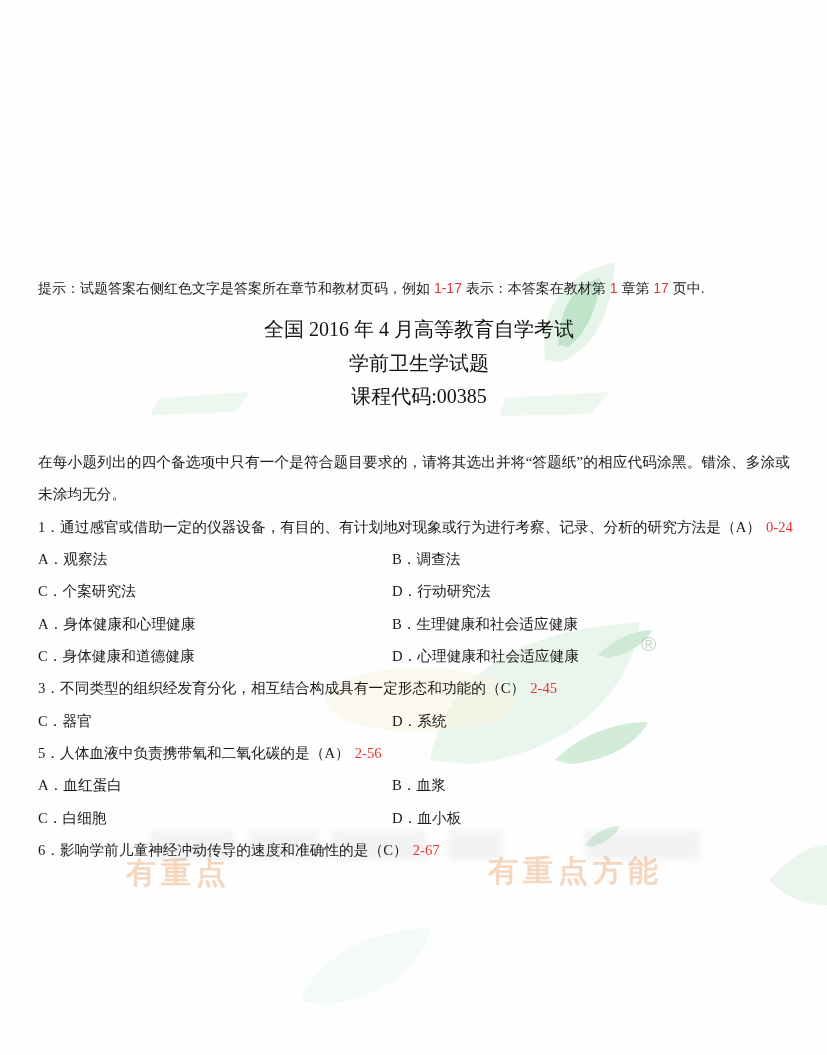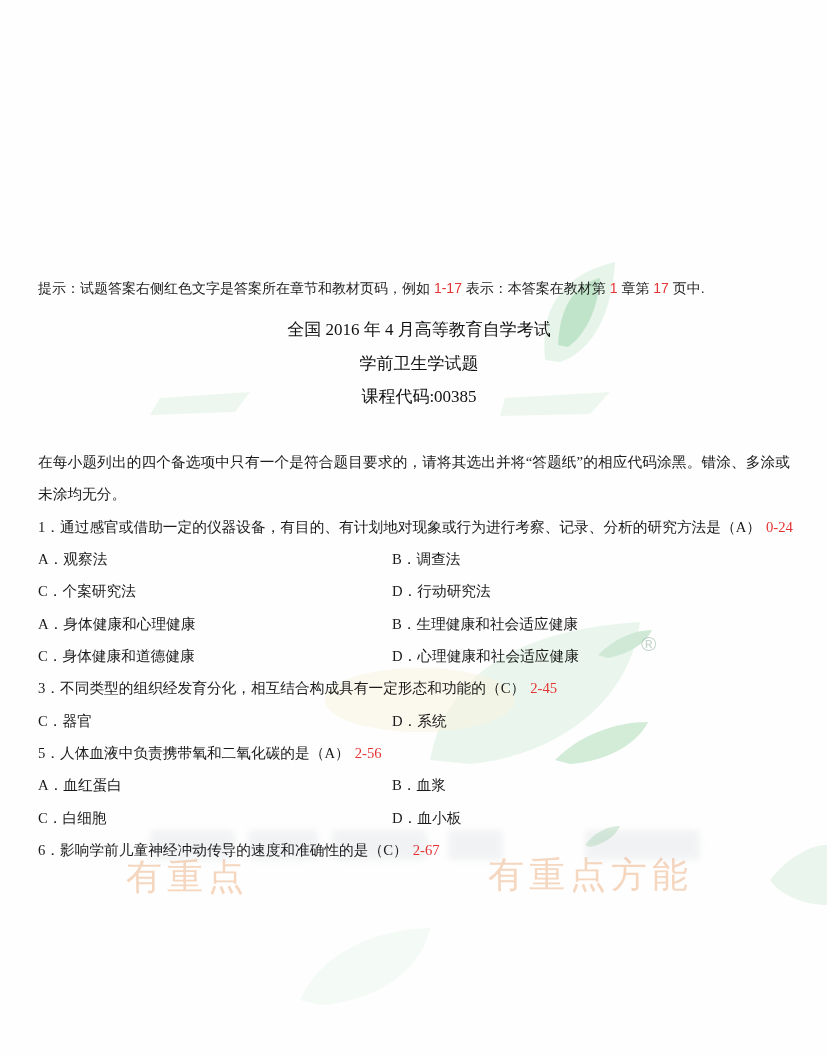--- a/index.html
+++ b/index.html
@@ -16,42 +16,42 @@
   
   .wm { position:absolute; inset:0; pointer-events:none; }
   .wm svg { position:absolute; left:0; top:0; }
   .wm-blob {
     position:absolute; height:30px; border-radius:5px;
     background:#8a94a0; opacity:.10; filter:blur(3px);
   }
   .wm-tag {
     position:absolute;
     font-family:"Liberation Sans","DejaVu Sans",sans-serif;
-    font-weight:normal; font-size:36px; letter-spacing:5px;
+    font-weight:bold; font-size:30px; letter-spacing:5px;
     color:rgba(224,122,48,.30); filter:blur(.6px); white-space:nowrap;
   }
   .wm-reg {
     position:absolute; font-family:"Liberation Sans","DejaVu Sans",sans-serif;
     font-size:21px; color:rgba(150,180,160,.55);
   }
 
   
   .tip {
     position:absolute; top:261px; left:38px; right:12px;
     font-family:"Liberation Sans","DejaVu Sans",sans-serif;
     font-weight:normal; font-size:14px; line-height:17px; color:#222;
     white-space:nowrap;
     margin-top:19px;
   }
   .red { color:#e53333; }
 
   
   .title-block {
     position:absolute; top:313px; left:11px; right:0;
-    text-align:center; font-size:17px; line-height:33.5px; color:#111;
+    text-align:center; font-size:20px; line-height:33.5px; color:#111;
   }
 
   
   .content {
     position:absolute; top:446px; left:38px; width:752px;
     font-size:14.7px; line-height:32.35px; color:#1a1a1a;
   }
   .line { white-space:nowrap; }
   .intro { white-space:normal; text-align:justify; }
   .question { margin:0; }

